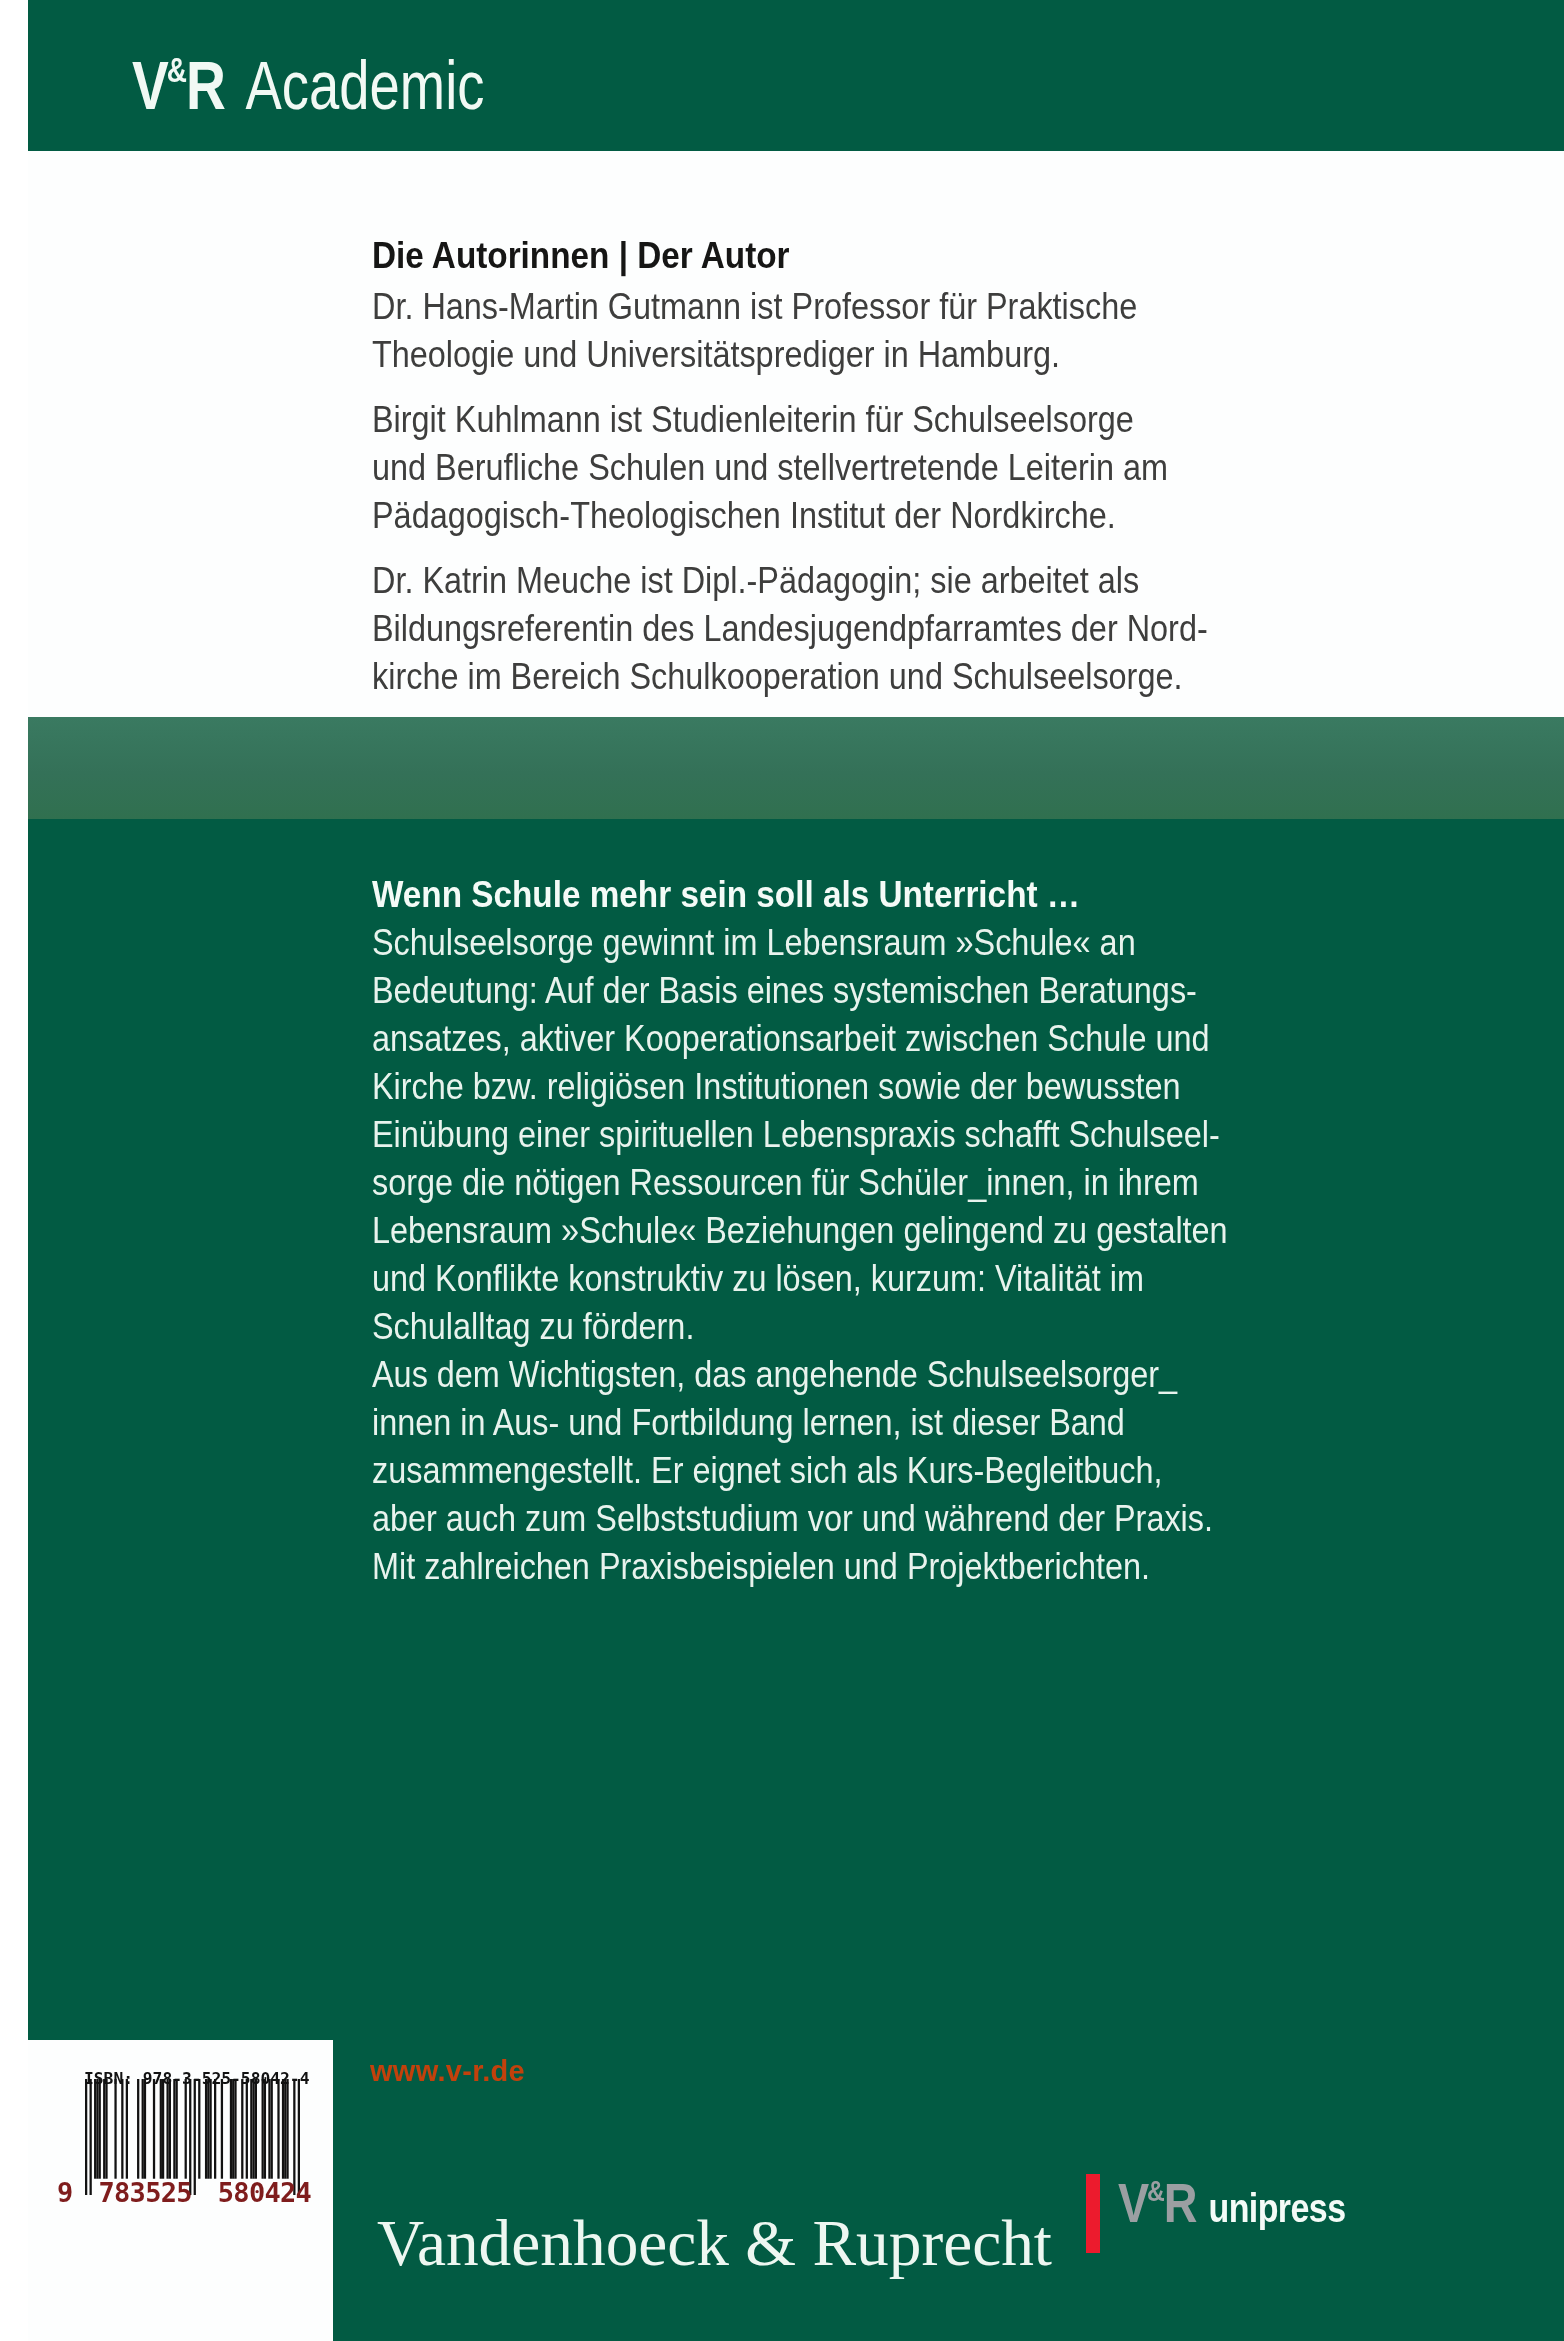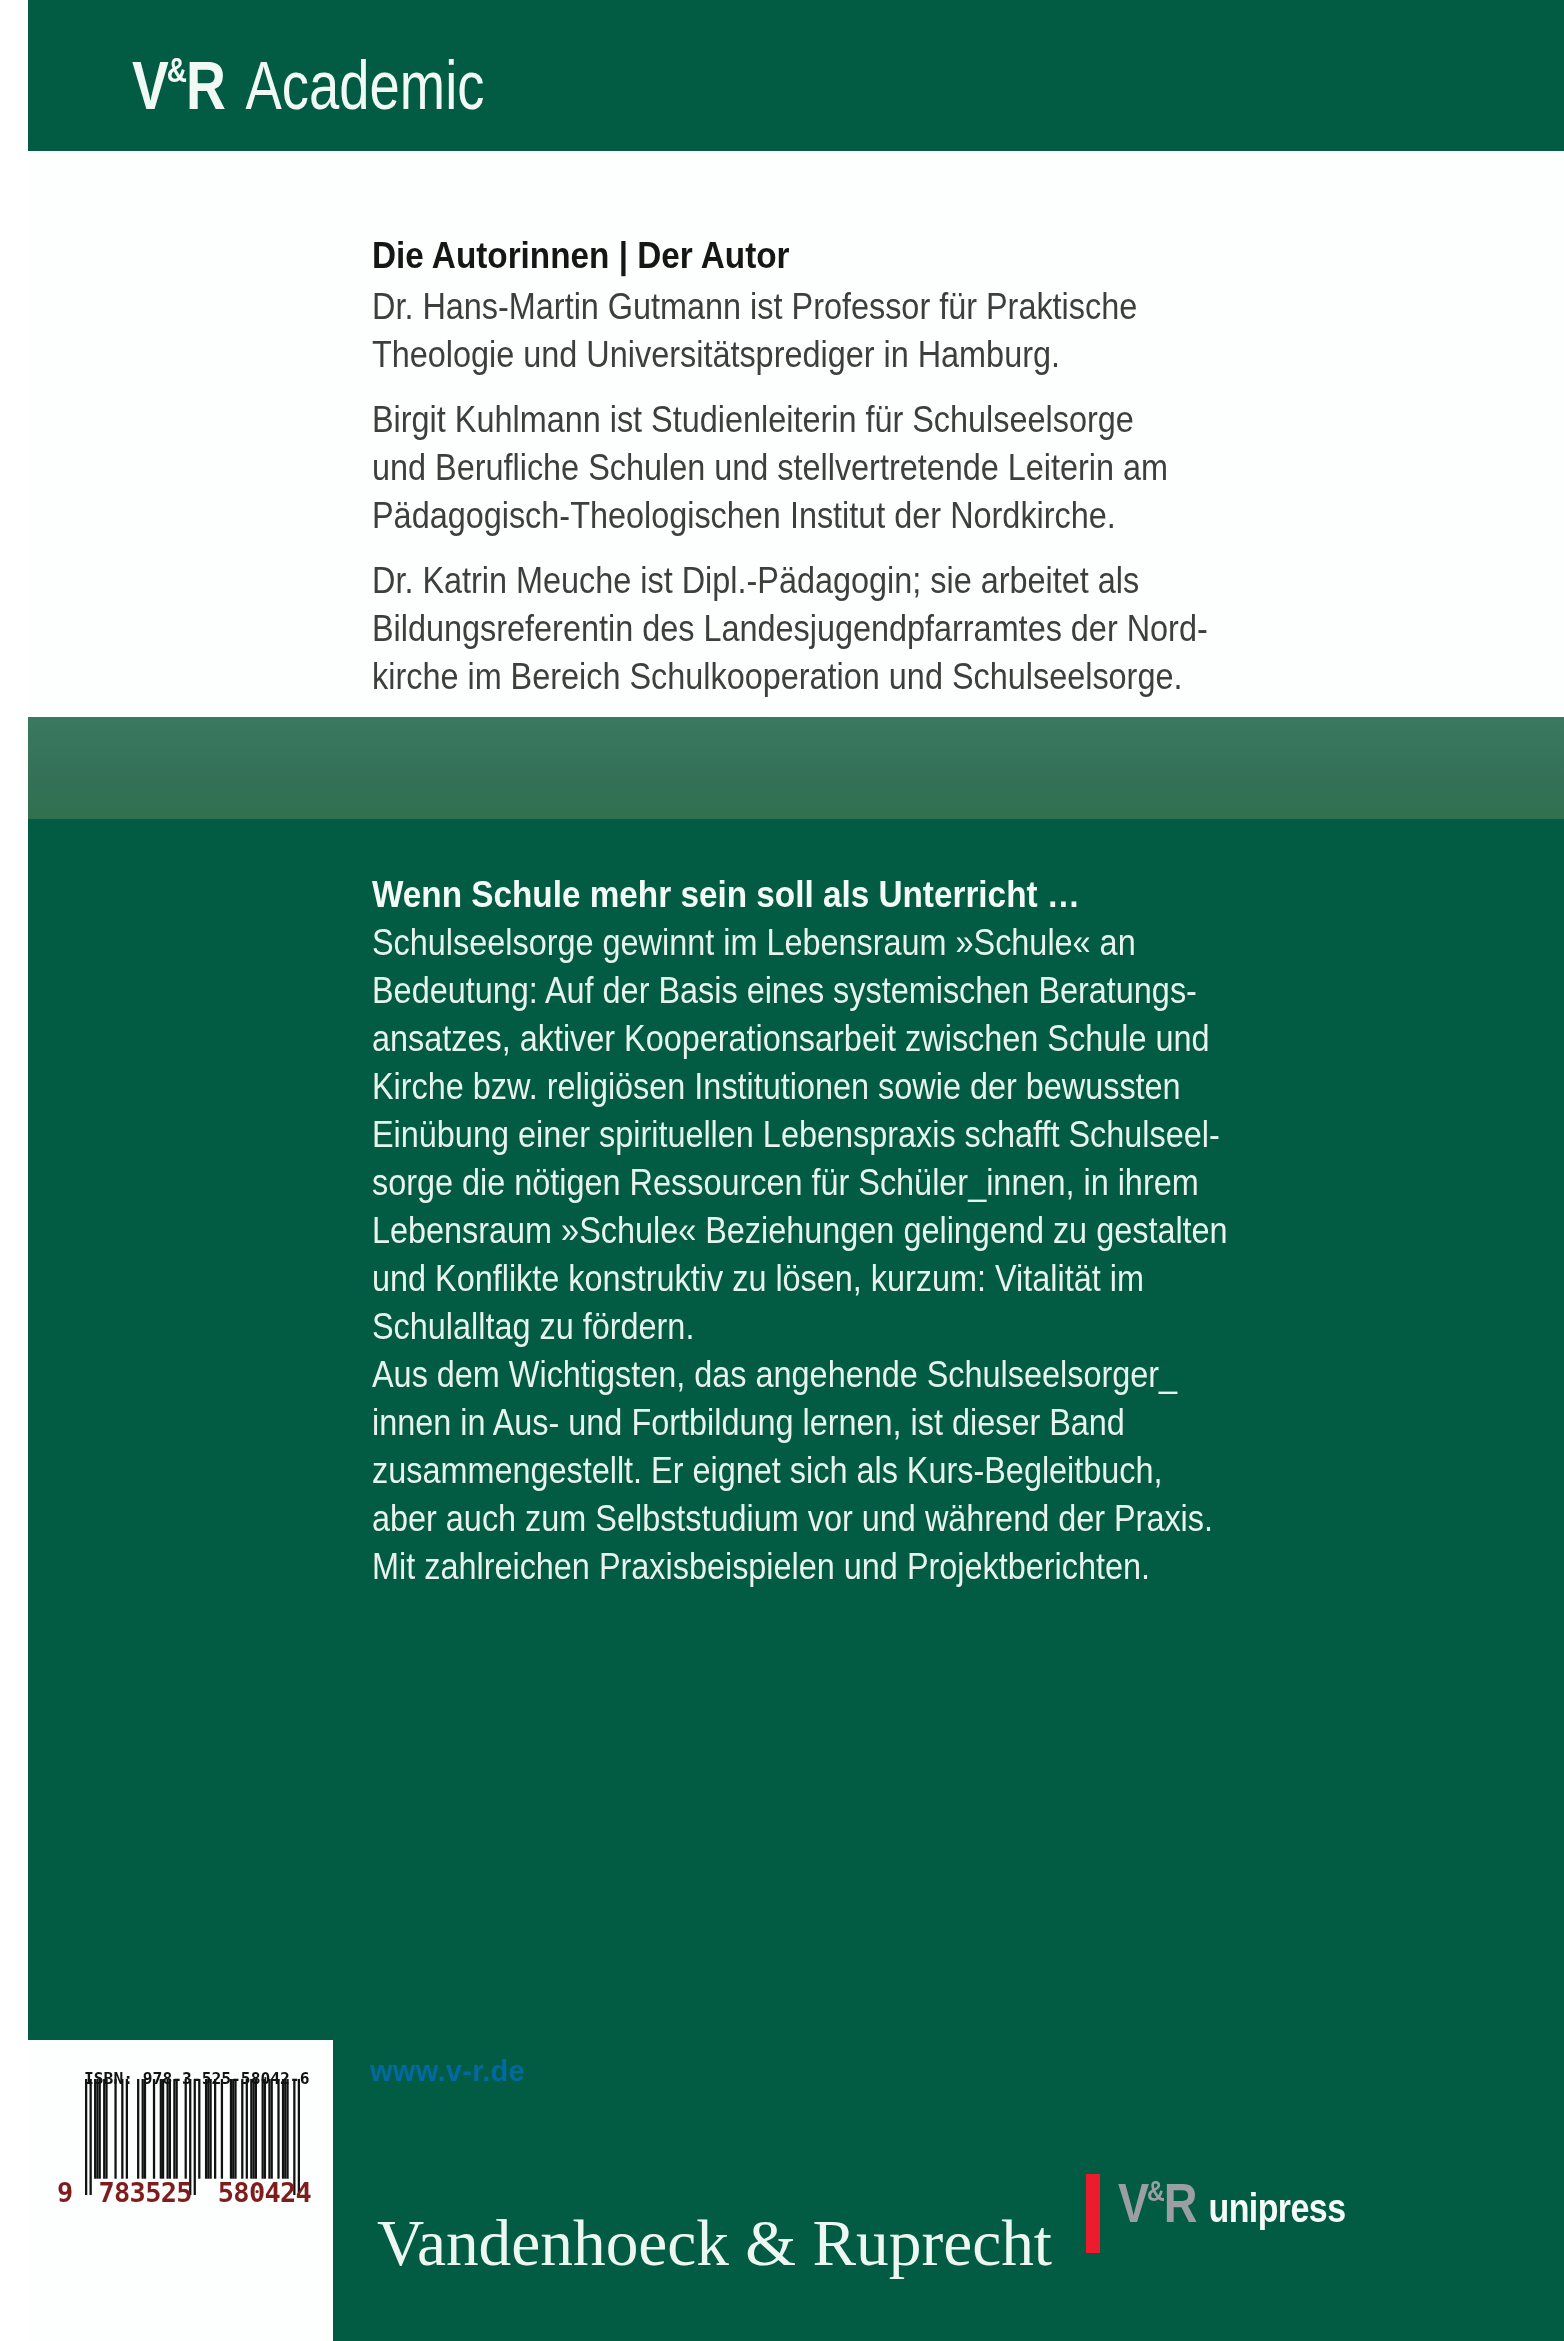--- a/index.html
+++ b/index.html
@@ -48,21 +48,21 @@
   
   .barcode-box{position:absolute;left:0;top:2040px;width:305px;height:302px;background:var(--white);}
   .isbn-label{position:absolute;left:56px;top:29px;font-family:"DejaVu Sans Mono",monospace;
               font-weight:700;font-size:16.3px;letter-spacing:0px;color:#121212;white-space:nowrap;}
   .barcode-svg{position:absolute;left:57px;top:39px;}
   .barcode-digits{position:absolute;left:29px;top:137px;font-family:"DejaVu Sans Mono",monospace;
               font-weight:700;font-size:27px;letter-spacing:-0.7px;word-spacing:10.4px;color:#7f1d1d;white-space:nowrap;}
 
   
   .website{position:absolute;left:342px;top:2055px;font-size:29px;font-weight:700;
-           color:#0369a1;letter-spacing:0.3px;}
+           color:#c2410c;letter-spacing:0.3px;}
   .publisher{position:absolute;left:349px;top:2207px;font-family:"Liberation Serif",serif;
              font-size:66px;font-weight:400;color:#EDF7F1;white-space:nowrap;
              transform:scaleX(0.99);transform-origin:0 0;line-height:1.1;}
   .red-bar{position:absolute;left:1058px;top:2174px;width:14.3px;height:79px;background:var(--red);}
   .imprint{position:absolute;left:1090px;top:2176px;white-space:nowrap;
            transform:scaleX(0.85);transform-origin:0 0;line-height:1;}
   .imprint .vru{font-size:55px;font-weight:600;color:var(--gray);letter-spacing:-1.3px;}
   .imprint .vruamp{font-size:29px;font-weight:600;color:var(--gray);vertical-align:21px;margin:0 -1.3px;}
   .imprint .uni{font-size:40px;font-weight:700;color:#F4FBF7;margin-left:14.3px;letter-spacing:-0.7px;}
 </style>
@@ -104,21 +104,21 @@
 und Konflikte konstruktiv zu lösen, kurzum: Vitalität im
 Schulalltag zu fördern.
 Aus dem Wichtigsten, das angehende Schulseelsorger_
 innen in Aus- und Fortbildung lernen, ist dieser Band
 zusammengestellt. Er eignet sich als Kurs-Begleitbuch,
 aber auch zum Selbststudium vor und während der Praxis.
 Mit zahlreichen Praxisbeispielen und Projektberichten.</p>
   </div>
 
   <div class="barcode-box">
-    <div class="isbn-label">ISBN: 978-3-525-58042-6</div>
+    <div class="isbn-label">ISBN: 978-3-525-58042-4</div>
     <svg class="barcode-svg" width="215" height="116" viewBox="0 0 95 178" preserveAspectRatio="none">
         <rect x="0" y="0" width="1" height="178" fill="#121212"></rect>
         <rect x="2" y="0" width="1" height="178" fill="#121212"></rect>
         <rect x="4" y="0" width="1" height="153" fill="#121212"></rect>
         <rect x="5" y="0" width="1" height="153" fill="#121212"></rect>
         <rect x="6" y="0" width="1" height="153" fill="#121212"></rect>
         <rect x="8" y="0" width="1" height="153" fill="#121212"></rect>
         <rect x="9" y="0" width="1" height="153" fill="#121212"></rect>
         <rect x="13" y="0" width="1" height="153" fill="#121212"></rect>
         <rect x="16" y="0" width="1" height="153" fill="#121212"></rect>

